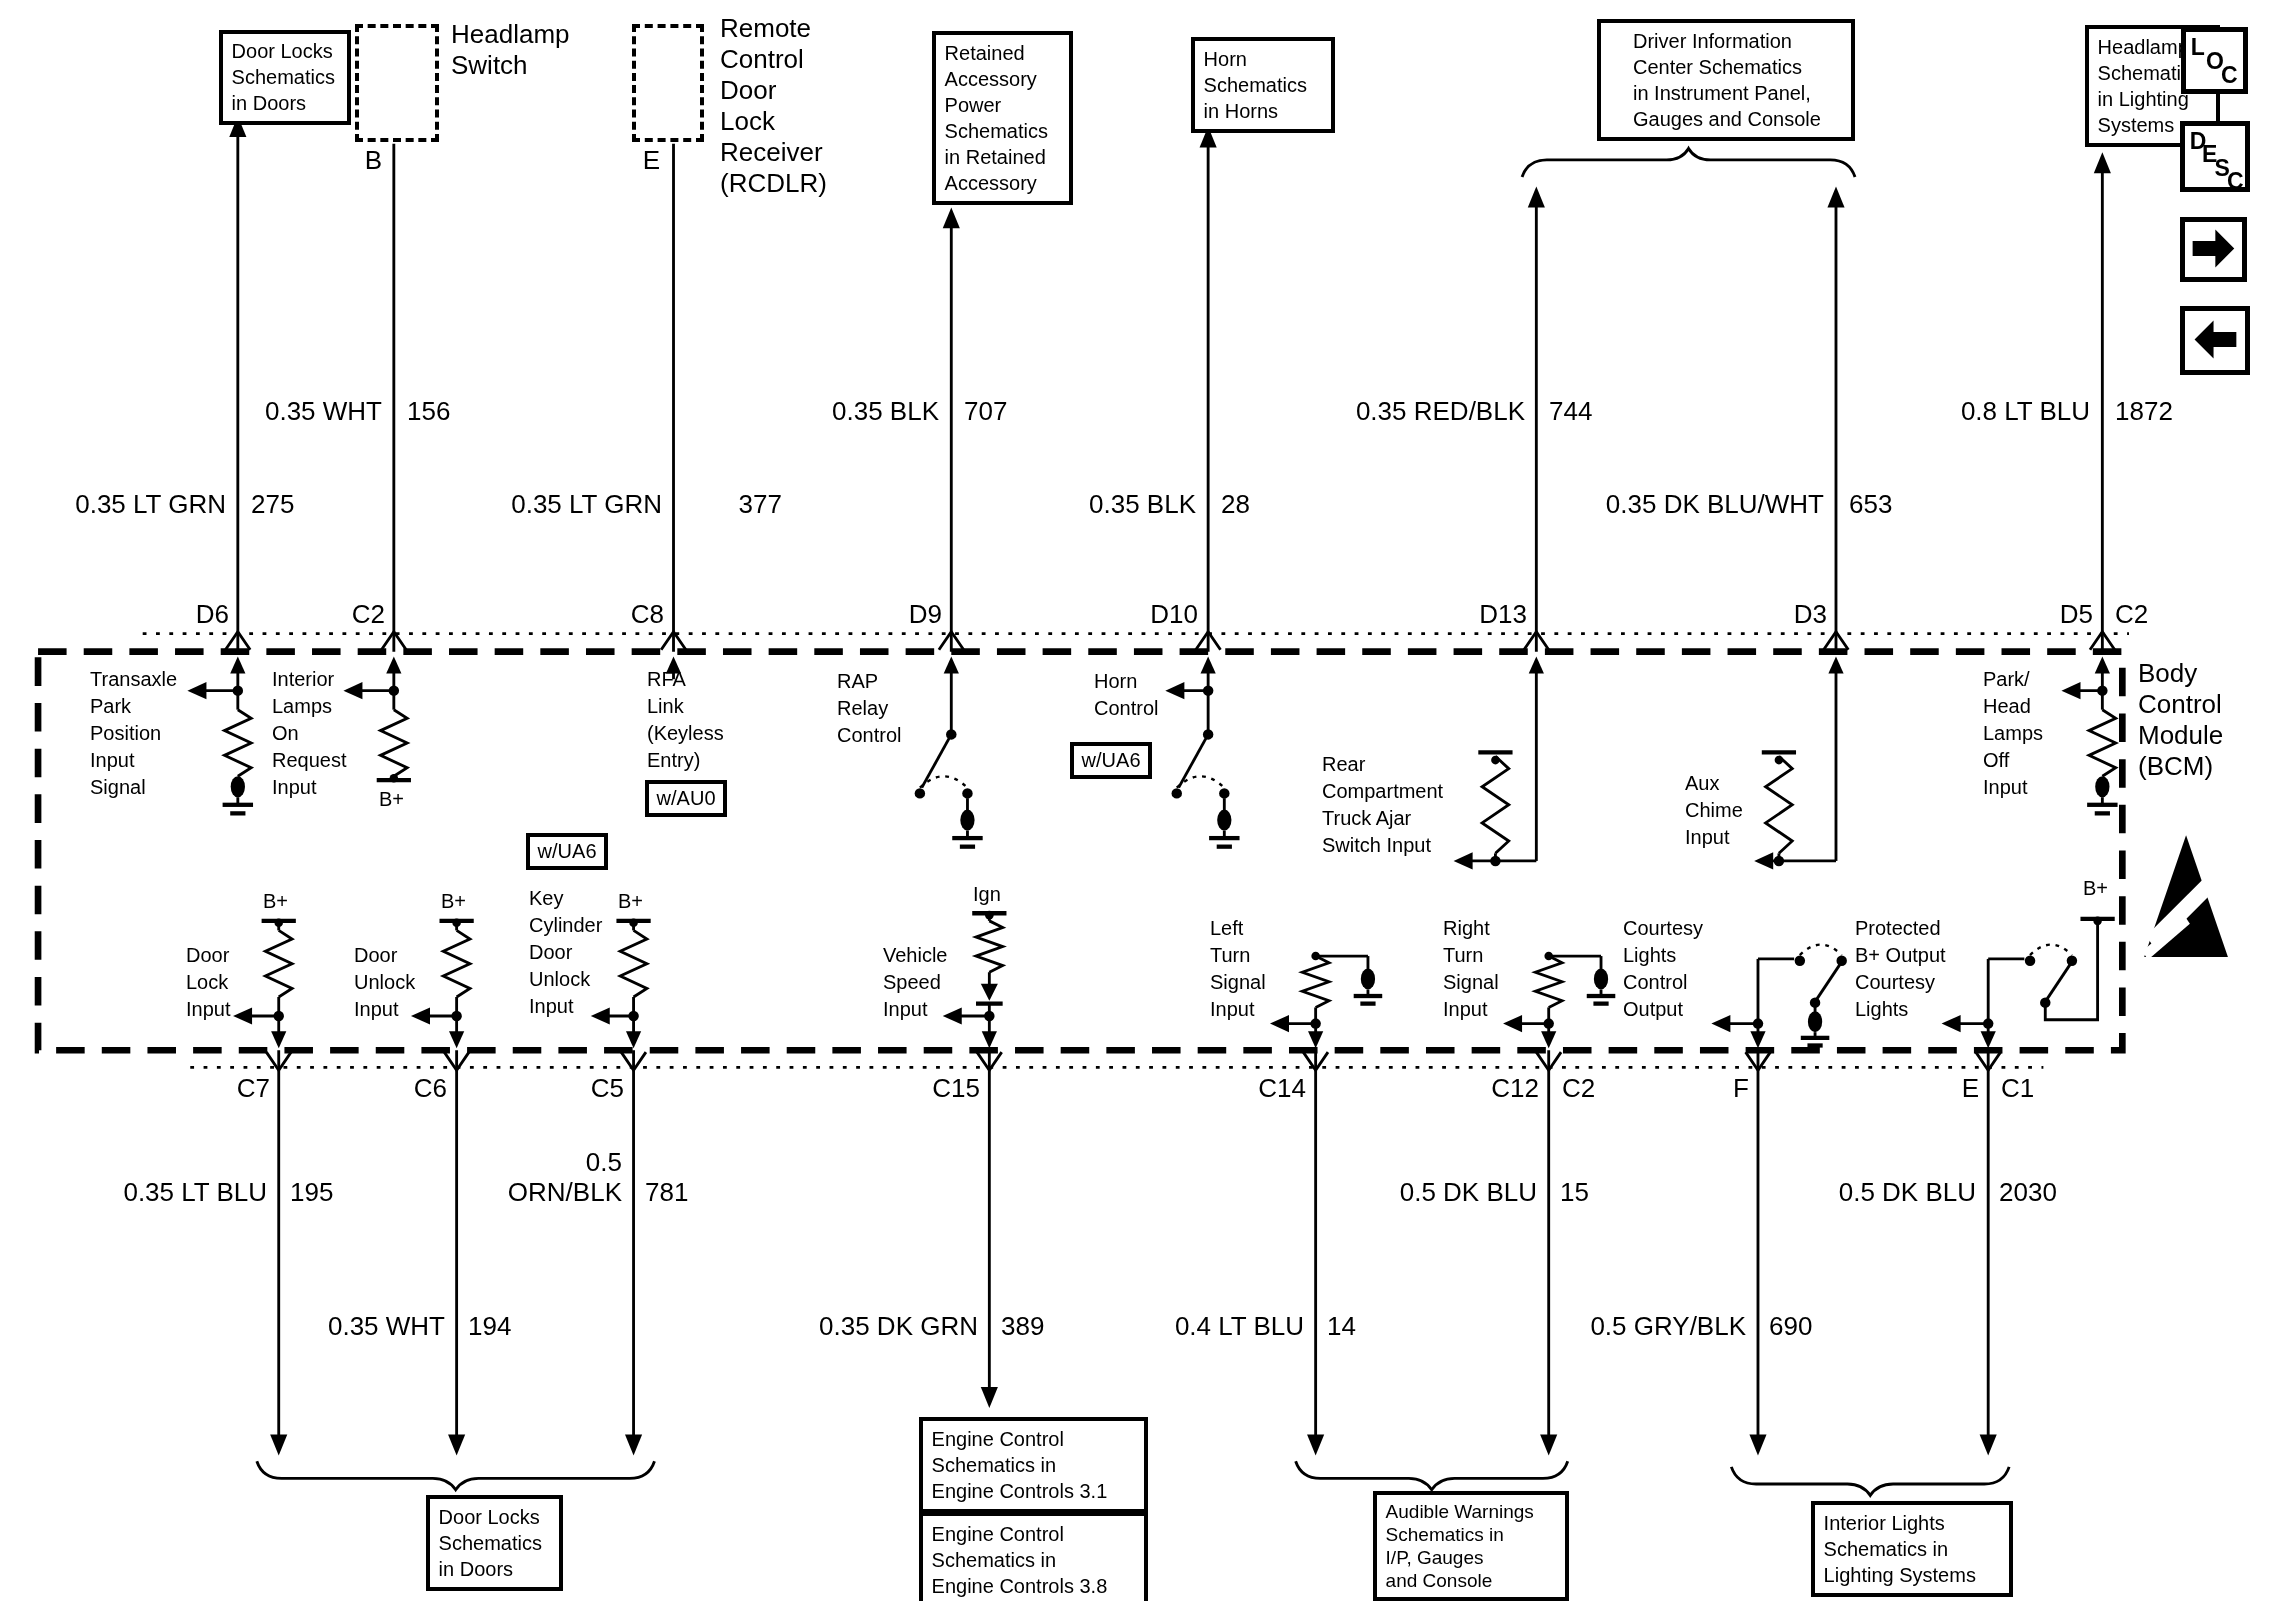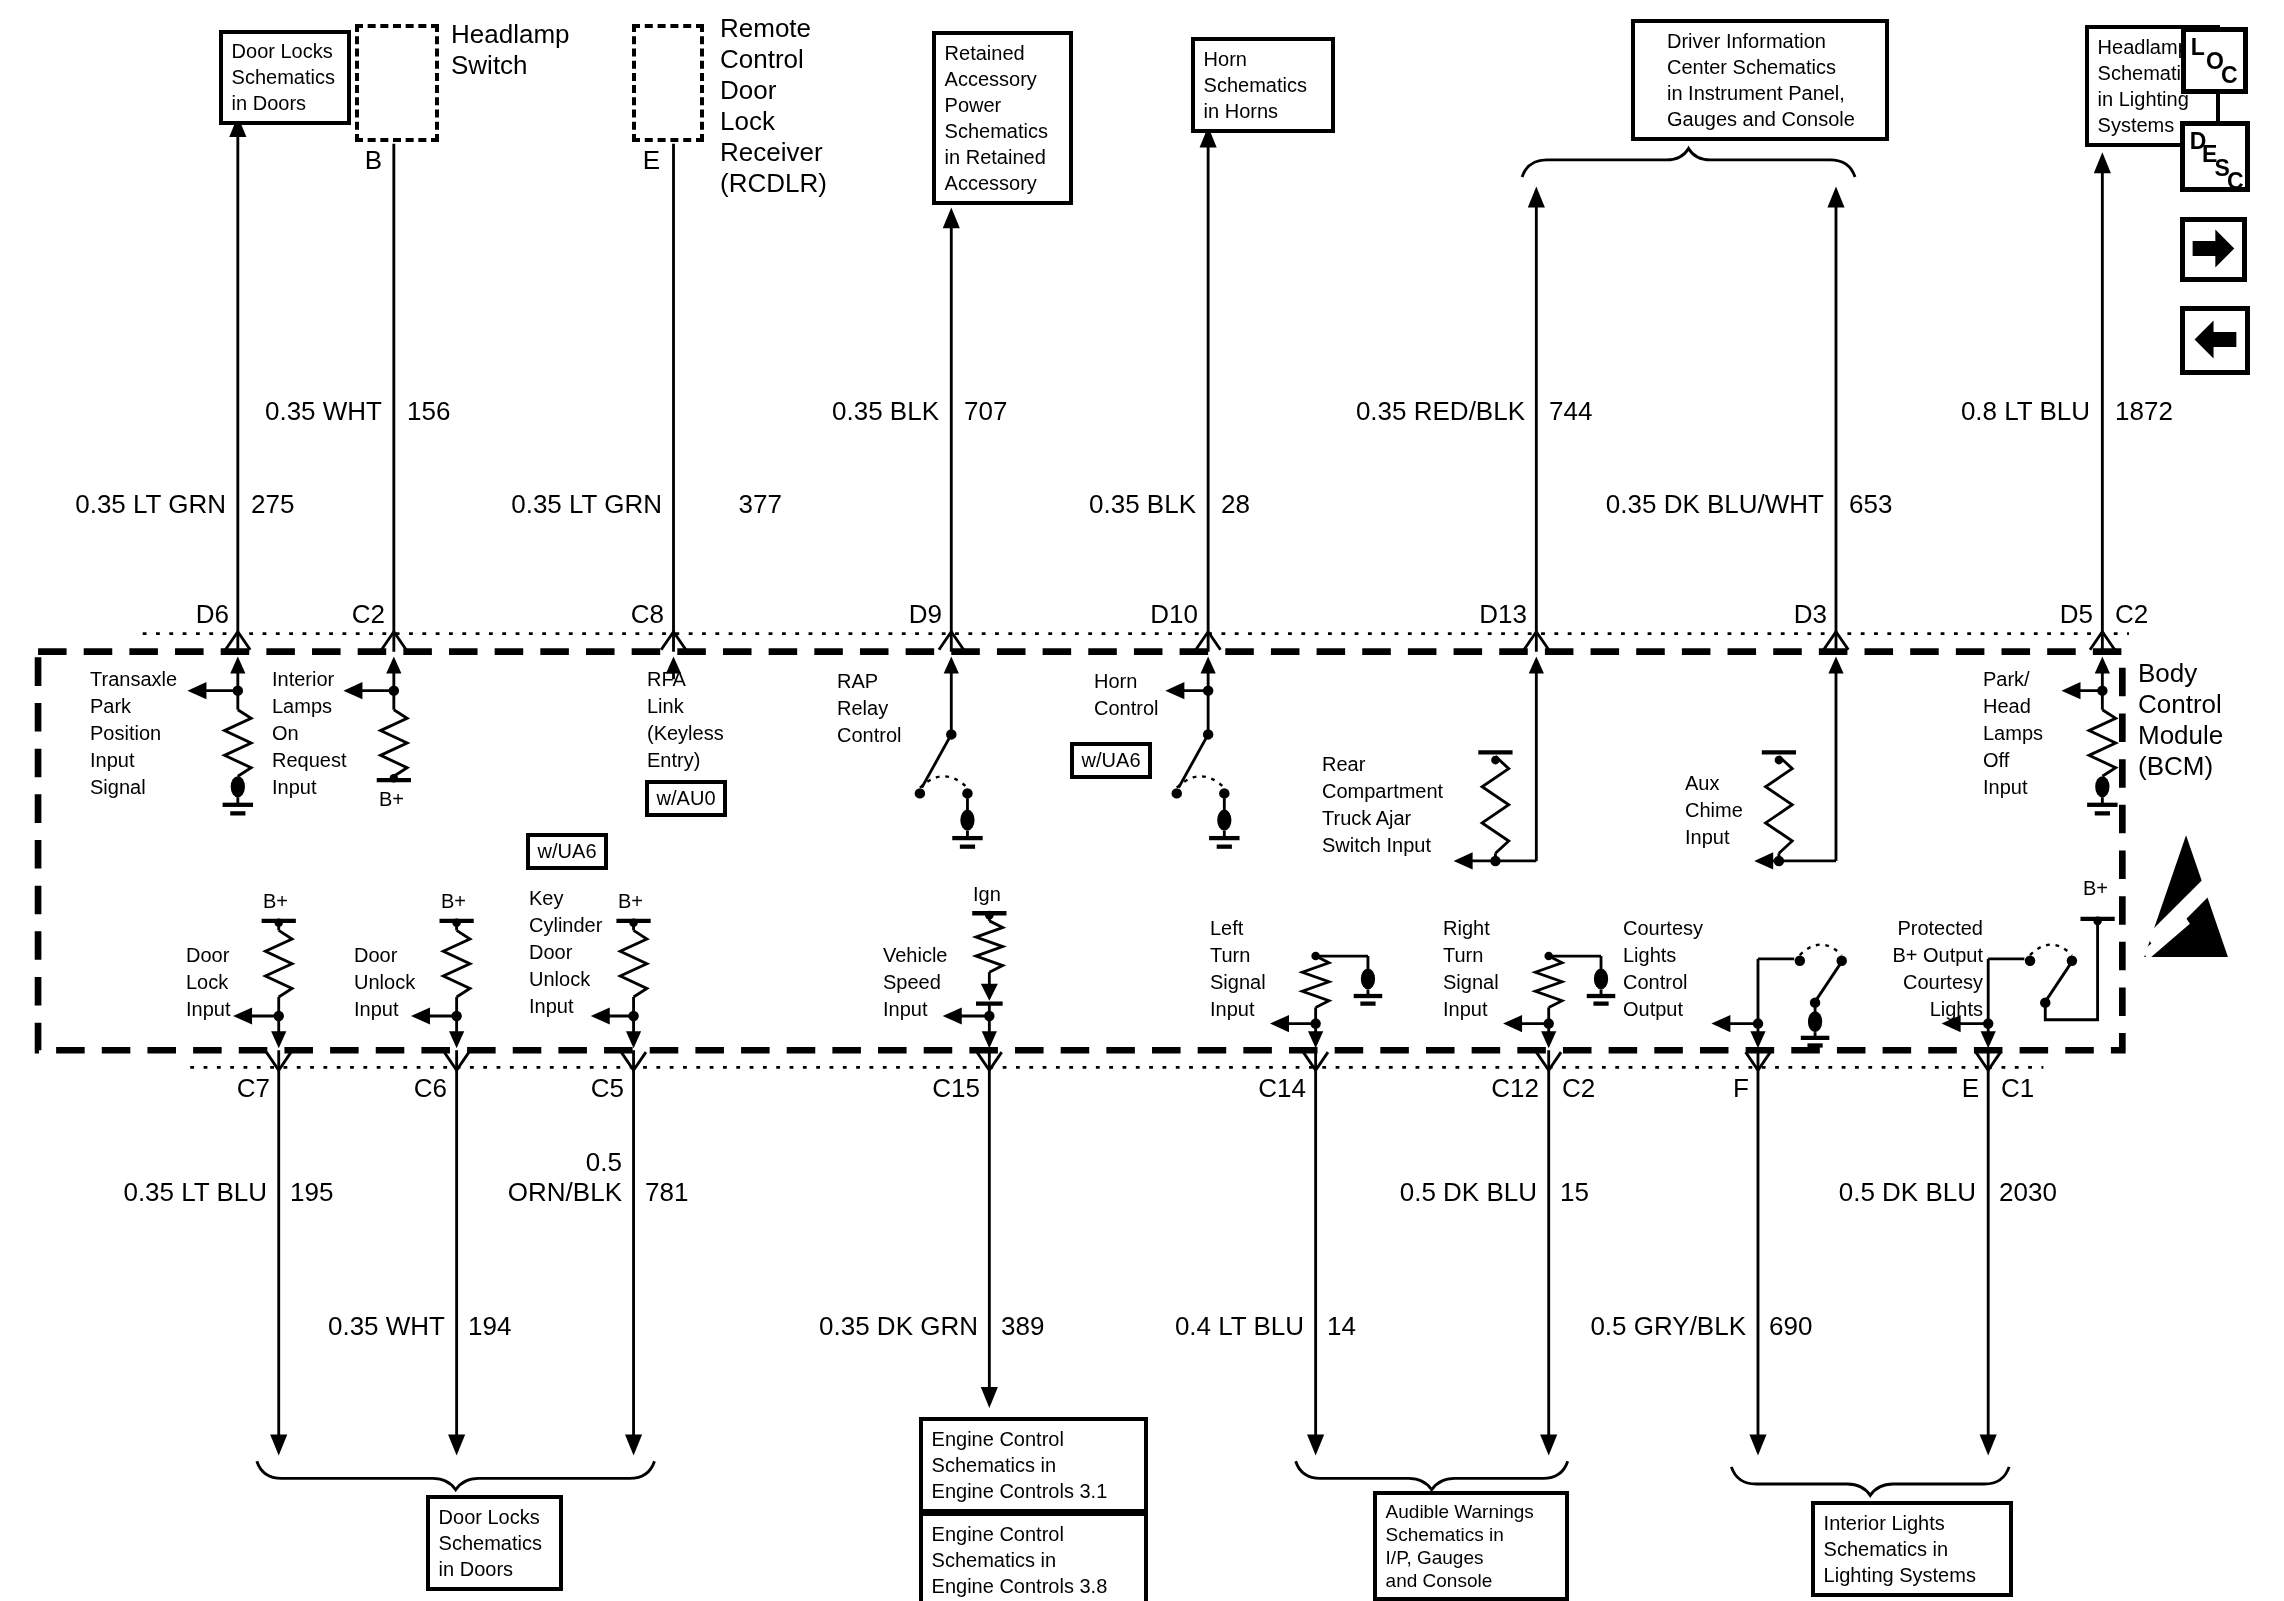--- a/index.html
+++ b/index.html
@@ -388,21 +388,21 @@
 
 <div class="refbox" style="left:898px;top:31px;width:116px;">Retained
 Accessory
 Power
 Schematics
 in Retained
 Accessory</div>
 <div class="refbox" style="left:1157px;top:37px;width:119px;">Horn
 Schematics
 in Horns</div>
-<div class="refbox" style="left:1597px;top:19px;width:209px;padding-left:32px;">Driver Information
+<div class="refbox" style="left:1563px;top:19px;width:209px;padding-left:32px;">Driver Information
 Center Schematics
 in Instrument Panel,
 Gauges and Console</div>
 <div class="refbox" style="left:2051px;top:25px;width:110px;">Headlamp
 Schematics
 in Lighting
 Systems</div>
 
 <div class="navbtn" style="left:2181px;top:27px;width:67px;height:67px;">
   <div class="stair">
@@ -522,21 +522,21 @@
 Signal
 Input</div>
 <div class="fn" style="left:1443px;top:915px;width:100px;">Right
 Turn
 Signal
 Input</div>
 <div class="fn" style="left:1623px;top:915px;width:124px;">Courtesy
 Lights
 Control
 Output</div>
-<div class="fn" style="left:1855px;top:915px;width:128px;text-align:right;">Protected
+<div class="fn" style="left:1855px;top:915px;width:128px;">Protected
 B+ Output
 Courtesy
 Lights</div>
 <div class="pw" style="left:2083px;top:877px;width:42px;">B+</div>
 
 <div class="pin" style="left:203px;top:1073px;width:67px;">C7</div>
 <div class="pin" style="left:380px;top:1073px;width:67px;">C6</div>
 <div class="pin" style="left:557px;top:1073px;width:67px;">C5</div>
 <div class="pin" style="left:904px;top:1073px;width:76px;">C15</div>
 <div class="pin" style="left:1230px;top:1073px;width:76px;">C14</div>

